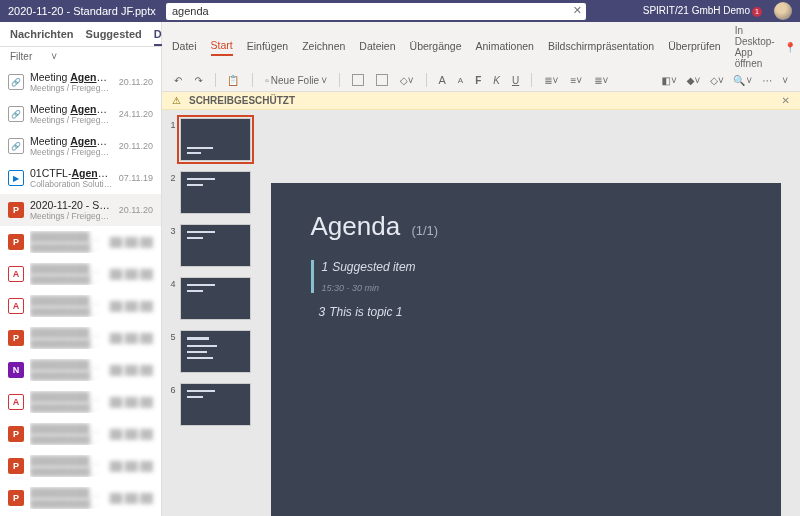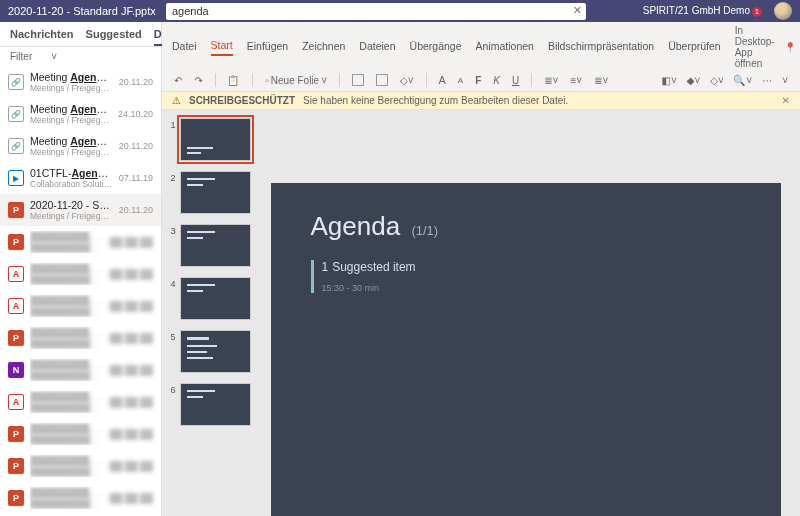--- a/index.html
+++ b/index.html
@@ -58,21 +58,21 @@
   .thumbs { width: 95px; padding: 8px 6px; overflow-y: auto; }
   .thumb-row { display: flex; align-items: flex-start; gap: 4px; margin-bottom: 10px; }
   .thumb-num { font-size: 9px; color: #555; width:8px; text-align:right; padding-top:2px; }
   .thumb { width: 76px; height: 43px; background: #3b4252; border: 1px solid #ccc; position:relative; cursor:pointer; }
   .thumb.active { outline: 2px solid #d24726; outline-offset: 1px; }
   .thumb .tline { position:absolute; background: #d8dee9; height:1.5px; }
   .slide-area { flex: 1; display:flex; align-items:center; justify-content:center; padding: 12px 12px 12px 6px; overflow:auto; }
   .slide { width: 510px; height: 340px; background: #3b4252; color: #e5e9f0; position:relative; padding: 28px 40px; margin-top:80px; }
   .slide .stitle { font-size: 26px; font-weight: 300; }
   .slide .stitle .count { font-size: 13px; color: #a9b1c2; margin-left:4px;margin-top:28px; }
-  .slide .items { margin-top: 18px; font-size: 12px; color: #d8dee9; }
+  .slide .items { margin-top: 18px; font-size: 12px; color: #d8dee9; font-style: italic; }
   .slide .item { margin-bottom: 12px; padding-left:8px; }
   .slide .item.sug { border-left: 3px solid #88c0d0; }
   .slide .item .sub { font-size: 9px; color: #8892a6; margin-top:9px; }
   .slide .item .num { margin-right:4px; }
 </style>
 </head>
 <body>
 
 <div class="app">
   <div class="titlebar">
@@ -107,21 +107,21 @@
       <div class="fi-loc">Meetings / Freigegebene Dokumente</div>
     </div>
     <div class="fi-date">20.11.20</div>
           </div>
           <div class="file-item">
             <div class="fi-icon ico-url">🔗</div>
     <div class="fi-text">
       <div class="fi-name">Meeting <span class="hl">Agenda</span>.url</div>
       <div class="fi-loc">Meetings / Freigegebene Dokumente</div>
     </div>
-    <div class="fi-date">24.10.20</div>
+    <div class="fi-date">24.11.20</div>
           </div>
           <div class="file-item">
             <div class="fi-icon ico-url">🔗</div>
     <div class="fi-text">
       <div class="fi-name">Meeting <span class="hl">Agenda</span>.url</div>
       <div class="fi-loc">Meetings / Freigegebene Dokumente</div>
     </div>
     <div class="fi-date">20.11.20</div>
           </div>
           <div class="file-item">
@@ -265,21 +265,20 @@
           <span class="rcmd">◆˅</span>
           <span class="rcmd">◇˅</span>
           <span class="rcmd">🔍˅</span>
           <span class="rcmd">⋯</span>
           <span class="rcmd">˅</span>
         </div>
       </div>
       <div class="protected-bar">
         <span class="warn">⚠</span>
         <span class="label">SCHREIBGESCHÜTZT</span>
-        <span>Sie haben keine Berechtigung zum Bearbeiten dieser Datei.</span>
         <span class="close">✕</span>
       </div>
       <div class="workspace">
         <div class="thumbs" id="thumbs">
             <div class="thumb-row">
               <div class="thumb-num">1</div>
               <div class="thumb active">
                 <span class="tline" style="left:6px;top:28px;width:26px"></span>
       <span class="tline" style="left:6px;top:33px;width:14px"></span>
               </div>
@@ -323,19 +322,20 @@
             </div>
           </div>
         <div class="slide-area">
           <div class="slide">
             <div class="stitle">
               <span>Agenda</span>
               <span class="count">(1/1)</span>
             </div>
             <div class="items" id="slide-items">
                 <div class="item sug"><span class="num">1</span>Suggested item<div class="sub">15:30 - 30 min</div></div>
+                <div class="item"><span class="num">3</span>This is topic 1</div>
               </div>
           </div>
         </div>
       </div>
     </div>
   </div>
 </div>
 
 </body></html>

